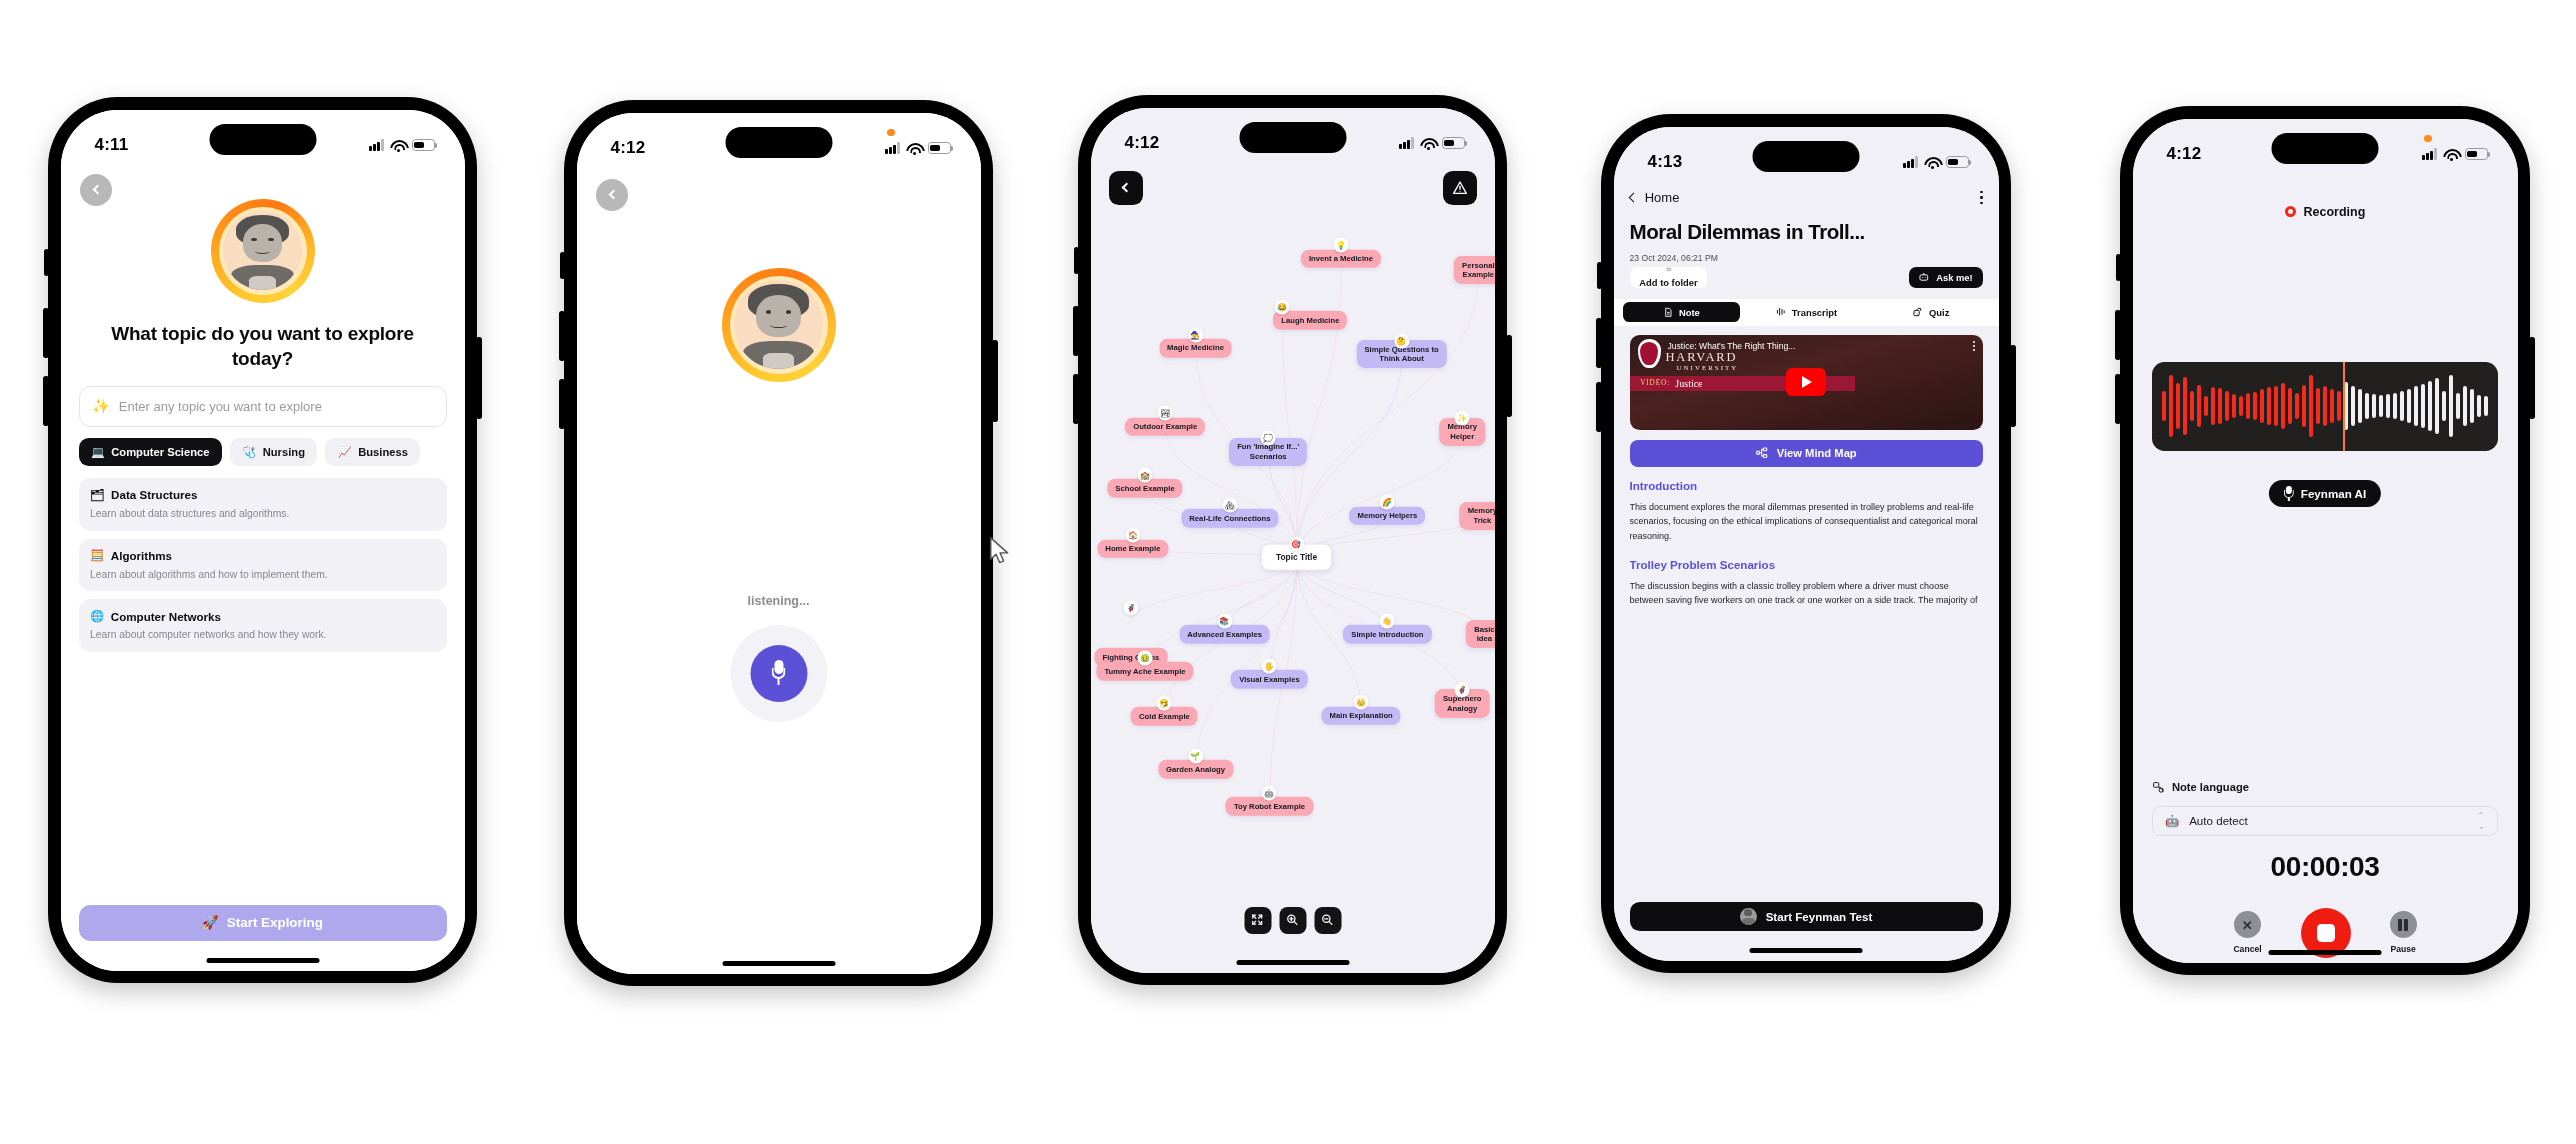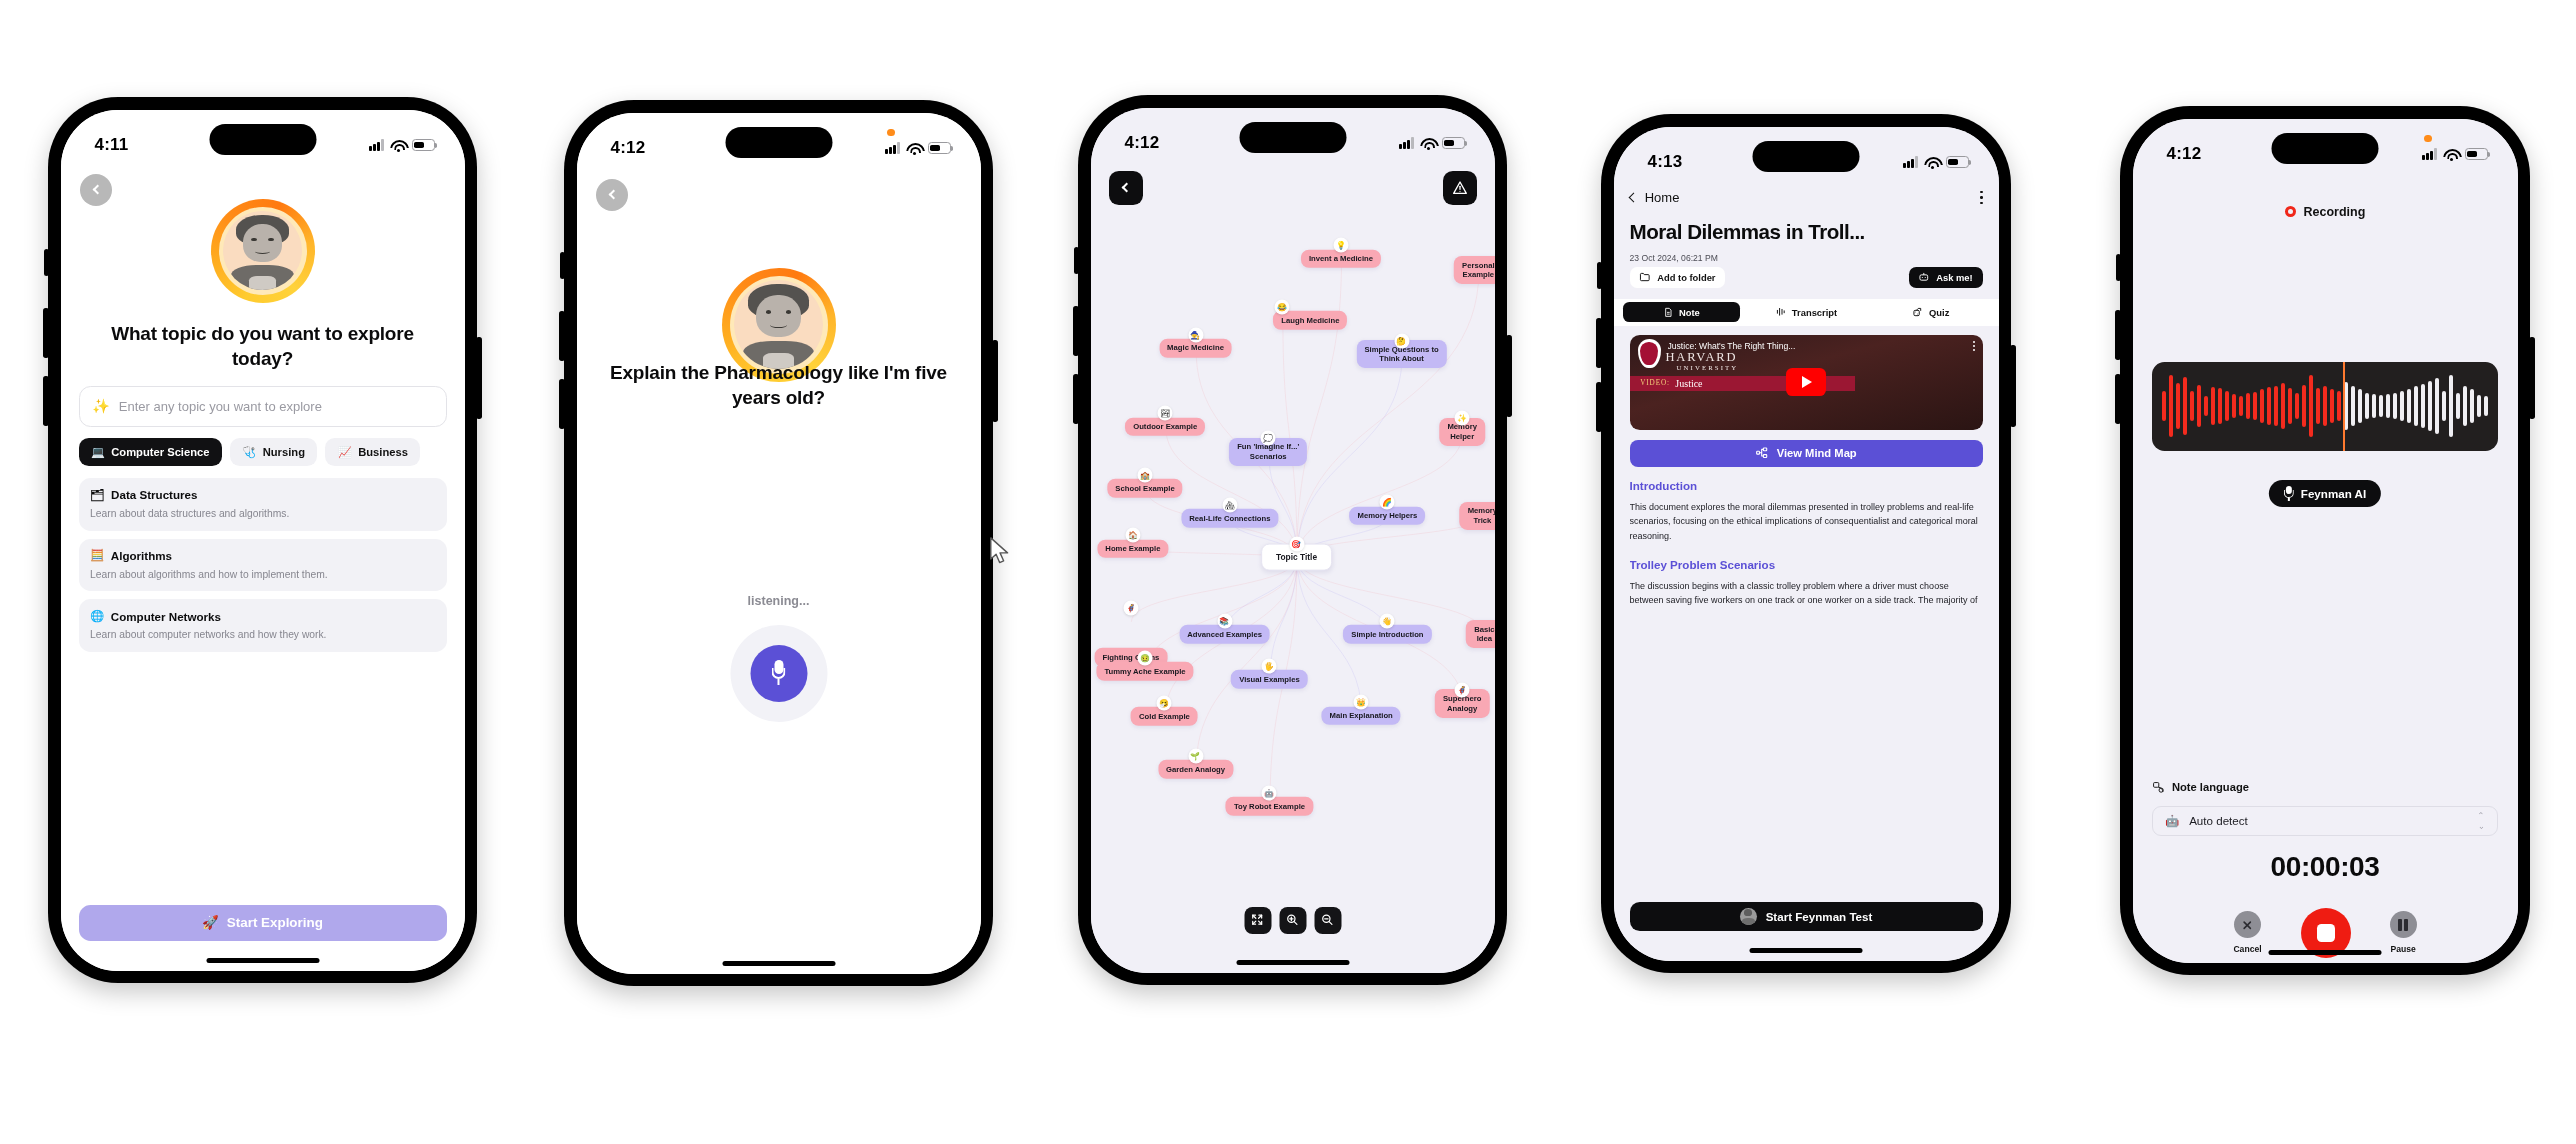--- a/index.html
+++ b/index.html
@@ -162,21 +162,21 @@
   
   .p4 { position:absolute; inset:0; background:#f1f0f7; }
   .p4-nav { position:absolute; left:0; right:0; top:55px; height:32px; display:flex; align-items:center; padding:0 16px; }
   .p4-nav .home { display:flex; align-items:center; gap:8px; font-size:13px; font-weight:500; color:#111;}
   .chev-left-b{width:7.2px;height:7.2px;border-left:1.9px solid #111;border-bottom:1.9px solid #111;transform:rotate(45deg);}
   .kebab { margin-left:auto; display:flex; flex-direction:column; gap:2.7px; }
   .kebab i { width:2.7px;height:2.7px;border-radius:50%;background:#111; display:block;}
   .p4-h1 { position:absolute; left:16px; right:16px; top:93px; font-size:20.6px; font-weight:800; color:#0b0b0c; letter-spacing:-0.5px; white-space:nowrap; overflow:hidden;}
   .p4-date { position:absolute; left:16px; top:126px; font-size:8.6px; color:#4c4c55; }
   .p4-actions { position:absolute; left:16px; right:16px; top:140px; display:flex; justify-content:space-between; }
-  .pill-white { display:flex;align-items:center;gap:6.3px;height:21.5px;padding:0 9.8px;border-radius:7.2px;background:#fff;font-size:9.4px;font-weight:700;color:#111;}
+  .pill-white { display:flex;align-items:center;gap:6.3px;height:21.5px;padding:0 9.8px;border-radius:7.2px;background:#fff;font-size:9.4px;font-weight:700;color:#111;flex-direction:column;}
   .pill-black { display:flex;align-items:center;gap:6.3px;height:21.5px;padding:0 9.8px;border-radius:7.2px;background:#0d0d0f;font-size:9.4px;font-weight:700;color:#fff;}
   .p4-tabs { position:absolute; left:0; right:0; top:172px; height:27px; background:#fff; display:flex; align-items:center; padding:0 9px; gap:7px;}
   .tab { flex:1; height:19.7px; border-radius:6.3px; display:flex;align-items:center;justify-content:center;gap:5.4px; font-size:9.4px; font-weight:700; color:#111;}
   .tab.active { background:#0d0d0f; color:#fff; }
   .p4-video { position:absolute; left:16px; right:16px; top:208px; height:95px; border-radius:9.8px; overflow:hidden;
     background:linear-gradient(165deg,#30191a 0%,#4b2220 40%,#2a1413 100%); }
   .vid-title { position:absolute; left:38px; top:6.3px; right:23px; font-size:8.6px; color:#fff; white-space:nowrap; overflow:hidden; }
   .vid-kebab { position:absolute; right:7.2px; top:6.3px; display:flex;flex-direction:column;gap:1.8px;}
   .vid-kebab i{width:2.1px;height:2.1px;border-radius:50%;background:#fff;display:block;}
   .harvard-shield { position:absolute; left:8px; top:4.5px; width:23px; height:29px; background:#fff; border-radius:50% 50% 45% 45%/38% 38% 62% 62%; }
@@ -374,21 +374,20 @@
             <div class="body"></div>
               <div class="collar"></div>
               <div class="hair"></div>
               <div class="head"></div>
             <div class="eyeL"></div>
               <div class="eyeR"></div>
               <div class="smile"></div>
           </div>
         </div>
 
-        <div class="p2-title">Explain the Pharmacology like I'm five years old?</div>
         <div class="p2-listening">listening...</div>
         <div class="p2-micwrap">
           <div class="p2-mic">
             <div class="mic-glyph">
                 <span class="cap"></span>
                 <span class="arc"></span>
                 <span class="stem"></span>
               </div>
           </div>
         </div>

